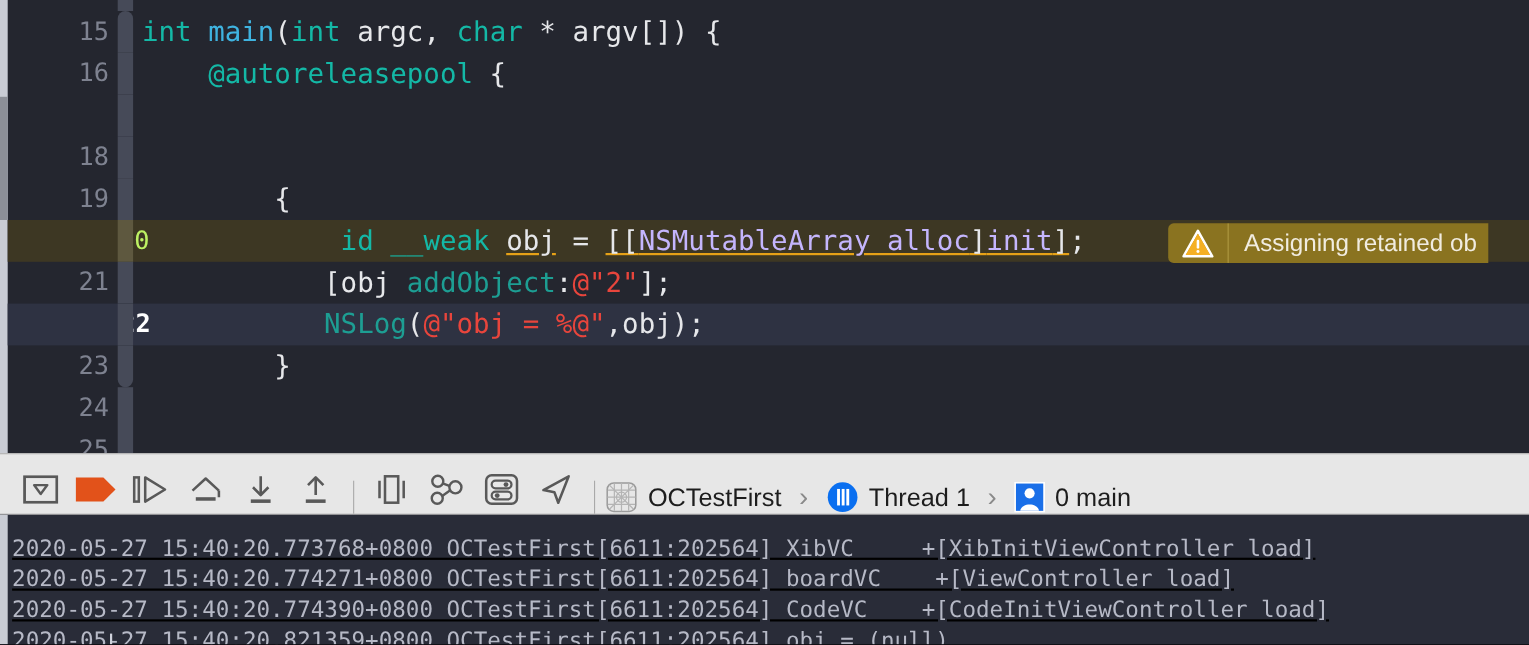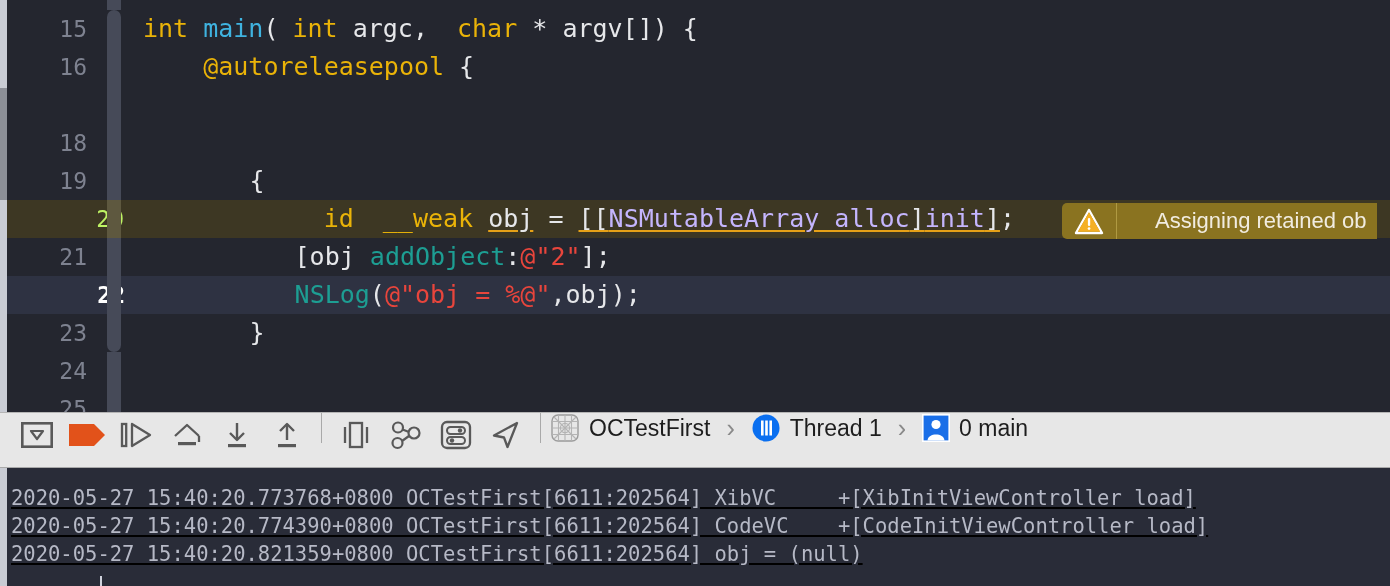--- a/index.html
+++ b/index.html
@@ -47,21 +47,21 @@
     height: 412px;
   }
   .line {
     position: relative;
     height: 38px;
     line-height: 38px;
     white-space: pre;
   }
   .line .gutter {
     position: absolute;
-    left: 0; top: 0;
+    left: 12px; top: 0;
     width: 93px;
     height: 38px;
     text-align: right;
     padding-right: 13px;
     box-sizing: border-box;
     color: #7e8290;
     font-family: "DejaVu Sans Mono", monospace;
     font-size: 23px;
     line-height: 38px;
   }
@@ -85,21 +85,21 @@
     color: #e6e7ea;
     line-height: 38px;
   }
   .line.warn-line { background: #3d3723; }
   .line.warn-line .gutter { color: #bef264; margin-left: 37px; }
   .line.warn-line .ribbon { background: #5e583f; }
   .line.cur-line { background: #2e3242; }
   .line.cur-line .gutter { color: #ffffff; font-weight: bold; margin-left: 38px; }
 
   
-  .t-kw   { color: #eab308; margin-left: 14px; }
+  .t-kw   { color: #14b8a6; }
   .t-fn   { color: #3fb3e0; margin-top: 32px; }
   .t-plain{ color: #e6e7ea; }
   .t-str  { color: #e8453c; }
   .t-teal { color: #1d9e93; }
   .u-obj {
     text-decoration: underline;
     text-decoration-color: #e6a117;
     text-underline-offset: 3px;
   }
   .u-alloc {
@@ -122,21 +122,20 @@
     position: absolute;
     left: 1062px;
     top: 203px;
     height: 36px;
     display: flex;
     align-items: stretch;
     background: #8a7320;
     border-radius: 5px 0 0 5px;
     overflow: hidden;
     z-index: 6;
-    gap: 24px;
   }
   .warn-icon-box {
     width: 54px;
     display: flex;
     align-items: center;
     justify-content: center;
     border-right: 1px solid #b09a42;
   }
   .warn-text {
     display: flex;
@@ -151,21 +150,21 @@
   
   .debugbar {
     position: absolute;
     left: 0; top: 412px;
     width: 1390px;
     height: 56px;
     background: #e7e7e7;
     border-top: 1px solid #b5b5b5;
     border-bottom: 1px solid #a9a9a9;
     display: flex;
-    align-items: flex-start;
+    align-items: flex-end;
     box-sizing: border-box;
   }
   .tb-btn {
     width: 50px;
     height: 44px;
     display: flex;
     align-items: center;
     justify-content: center;
     flex: none;
   }
@@ -390,19 +389,20 @@
         </svg>
       </span>
       <span>0 main</span>
     </div>
   </div>
 
   <div class="console">
     <div class="console-edge"></div>
     <div id="console-lines" style="padding-top:16px;text-decoration:underline;">
         <div class="log-line">2020-05-27 15:40:20.773768+0800 OCTestFirst[6611:202564] XibVC     +[XibInitViewController load]</div>
+        <div class="log-line">2020-05-27 15:40:20.774271+0800 OCTestFirst[6611:202564] boardVC    +[ViewController load]</div>
         <div class="log-line">2020-05-27 15:40:20.774390+0800 OCTestFirst[6611:202564] CodeVC    +[CodeInitViewController load]</div>
         <div class="log-line">2020-05-27 15:40:20.821359+0800 OCTestFirst[6611:202564] obj = (null)</div>
       </div>
     <div class="caret"></div>
   </div>
 
 </div>
 
 </body></html>

